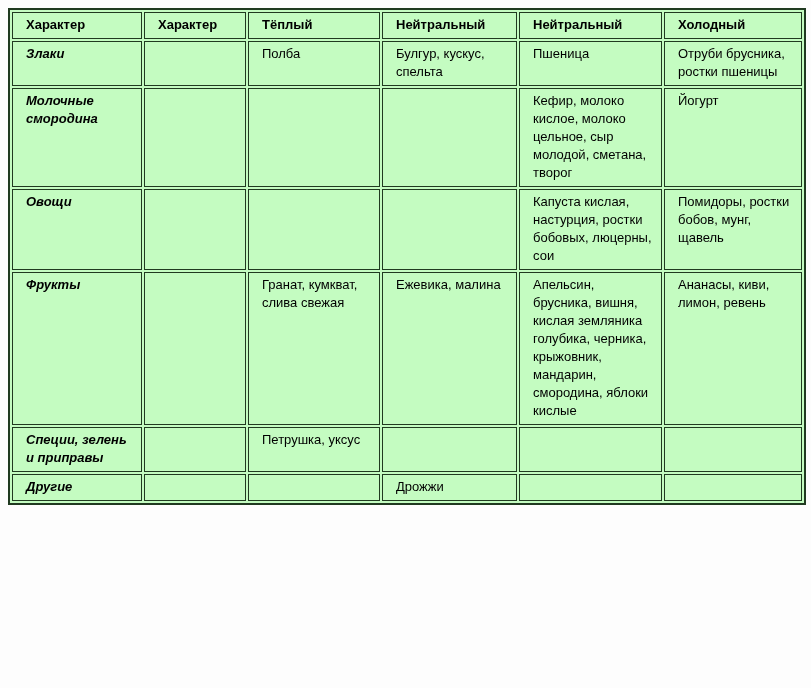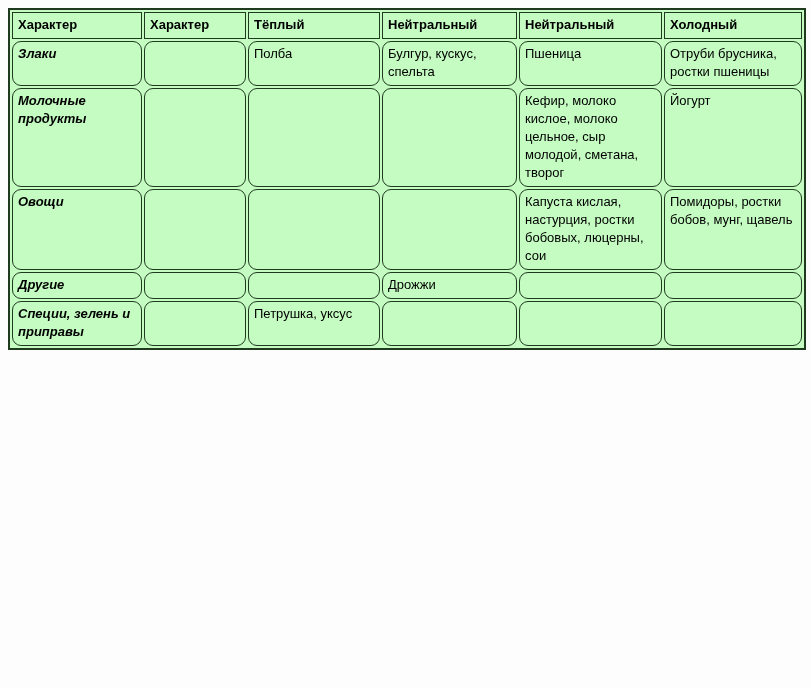--- a/index.html
+++ b/index.html
@@ -25,38 +25,37 @@
     width: 795px;
   }
   table.food-table th,
   table.food-table td {
     box-sizing: border-box;
     border: 1px solid #203a20;
     background: #c4fcc1;
     color: #000000;
     font-size: 13px;
     line-height: 18px;
-    padding: 3px 5px 4px 5px;
+    padding: 3px 5px 4px 13px;
     text-align: left;
     vertical-align: top;
     overflow: hidden;
     word-wrap: break-word;
   }
   table.food-table th {
     font-weight: bold;
     height: 25px;
     vertical-align: middle;
   }
   table.food-table td.category-cell {
     font-weight: bold;
     font-style: italic;
   }
   table.food-table td {
     height: 22px;
-    border-radius: 9px;
   }
   col.c0 { width: 130px; }
   col.c1 { width: 102px; }
   col.c2 { width: 132px; }
   col.c3 { width: 135px; }
   col.c4 { width: 143px; }
   col.c5 { width: 138px; }
 </style>
 </head>
 <body>
@@ -84,46 +83,54 @@
     <tbody>
         <tr>
           <td class="category-cell">Злаки</td>
           <td></td>
           <td>Полба</td>
           <td>Булгур, кускус, спельта</td>
           <td>Пшеница</td>
           <td>Отруби брусника, ростки пшеницы</td>
         </tr>
         <tr>
-          <td class="category-cell">Молочные продукты</td>
+          <td class="category-cell">Молочные смородина</td>
           <td></td>
           <td></td>
           <td></td>
           <td>Кефир, молоко кислое, молоко цельное, сыр молодой, сметана, творог</td>
           <td>Йогурт</td>
         </tr>
         <tr>
           <td class="category-cell">Овощи</td>
           <td></td>
           <td></td>
           <td></td>
           <td>Капуста кислая, настурция, ростки бобовых, люцерны, сои</td>
           <td>Помидоры, ростки бобов, мунг, щавель</td>
         </tr>
         <tr>
-          <td class="category-cell">Другие</td>
+          <td class="category-cell">Фрукты</td>
           <td></td>
-          <td></td>
-          <td>Дрожжи</td>
-          <td></td>
-          <td></td>
+          <td>Гранат, кумкват, слива свежая</td>
+          <td>Ежевика, малина</td>
+          <td>Апельсин, брусника, вишня, кислая земляника голубика, черника, крыжовник, мандарин, смородина, яблоки кислые</td>
+          <td>Ананасы, киви, лимон, ревень</td>
         </tr>
         <tr>
           <td class="category-cell">Специи, зелень и приправы</td>
           <td></td>
           <td>Петрушка, уксус</td>
           <td></td>
           <td></td>
           <td></td>
         </tr>
+        <tr>
+          <td class="category-cell">Другие</td>
+          <td></td>
+          <td></td>
+          <td>Дрожжи</td>
+          <td></td>
+          <td></td>
+        </tr>
       </tbody>
   </table>
 </div>
 
 </body></html>

